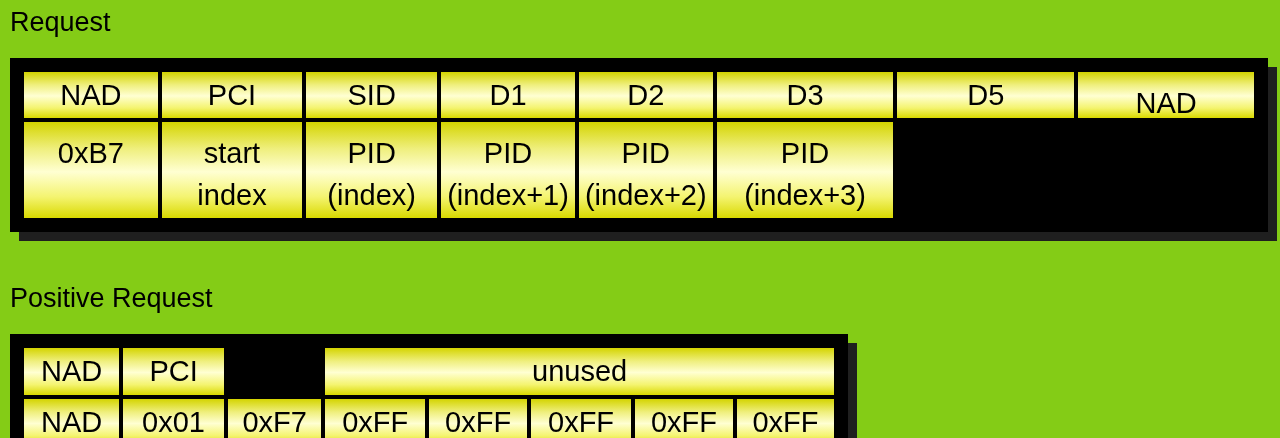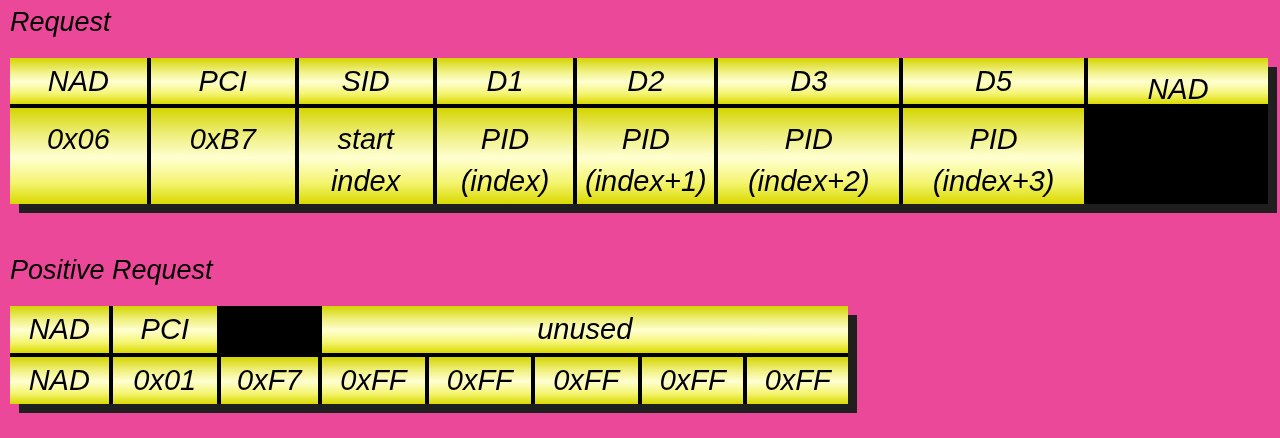--- a/index.html
+++ b/index.html
@@ -2,37 +2,36 @@
 <html><head>
 <meta charset="utf-8">
 <style>
   html, body { margin: 0; padding: 0; background: #ffffff; }
   .page {
     position: relative;
     width: 1280px;
     height: 438px;
     box-sizing: border-box;
     padding: 6px 10px 0 10px;
-    background: #ec4899;
+    background: #84cc16;
     font-family: "Liberation Sans", sans-serif;
     color: #000000;
     overflow: hidden;
-    font-style: italic;
   }
   .section-title {
     font-size: 27px;
     line-height: 32px;
     margin: 0 0 20px 0;
     color: #000000;
   }
   .frame-table {
     display: grid;
     background: #000000;
     gap: 4px;
-    padding: 0;
+    padding: 14px;
     box-sizing: border-box;
     box-shadow: 9px 9px 0 0 #1f1f1f;
   }
   .request-table {
     width: 1258px;
     grid-template-columns: 140fr 147fr 137fr 140fr 140fr 185fr 185fr 184fr;
     grid-template-rows: 46px 96px;
     margin-bottom: 50px;
   }
   .response-table {
@@ -75,21 +74,20 @@
 
       <div class="cell header-cell">NAD</div>
       <div class="cell header-cell">PCI</div>
       <div class="cell header-cell">SID</div>
       <div class="cell header-cell">D1</div>
       <div class="cell header-cell">D2</div>
       <div class="cell header-cell">D3</div>
       <div class="cell header-cell">D5</div>
 
       <div class="cell value-cell">NAD</div>
-      <div class="cell value-cell">0x06</div>
       <div class="cell value-cell">0xB7</div>
       <div class="cell value-cell">start
 index</div>
       <div class="cell value-cell">PID
 (index)</div>
       <div class="cell value-cell">PID
 (index+1)</div>
       <div class="cell value-cell">PID
 (index+2)</div>
       <div class="cell value-cell">PID

